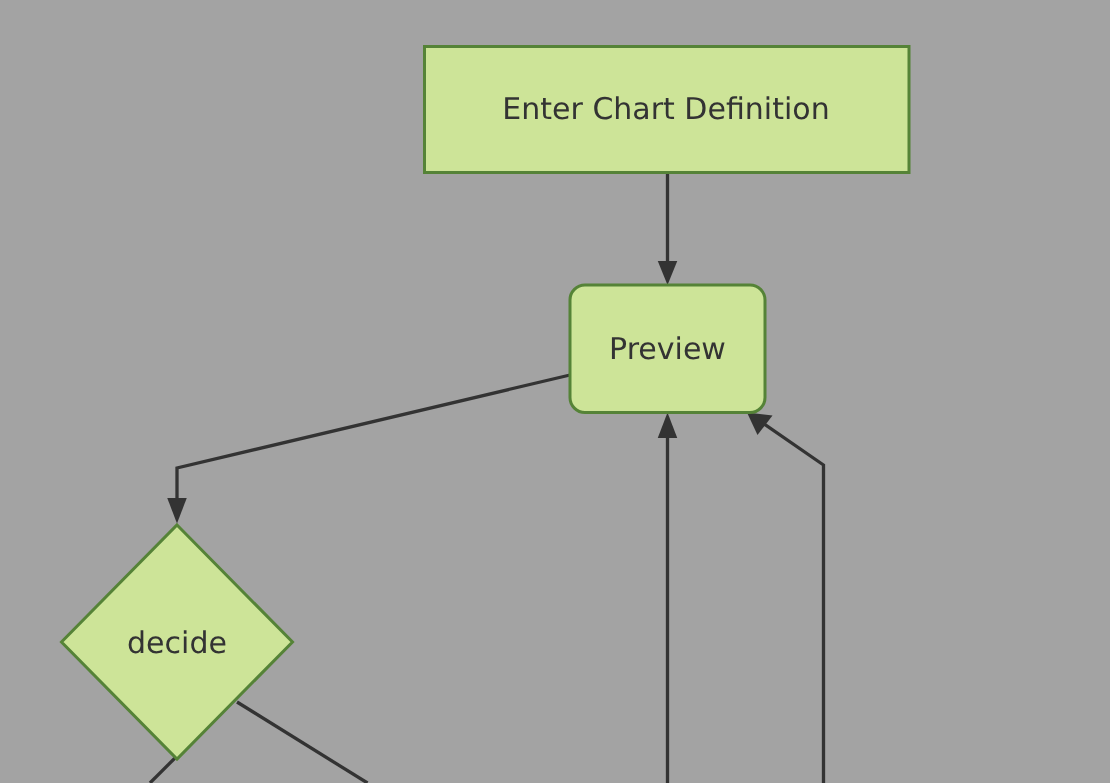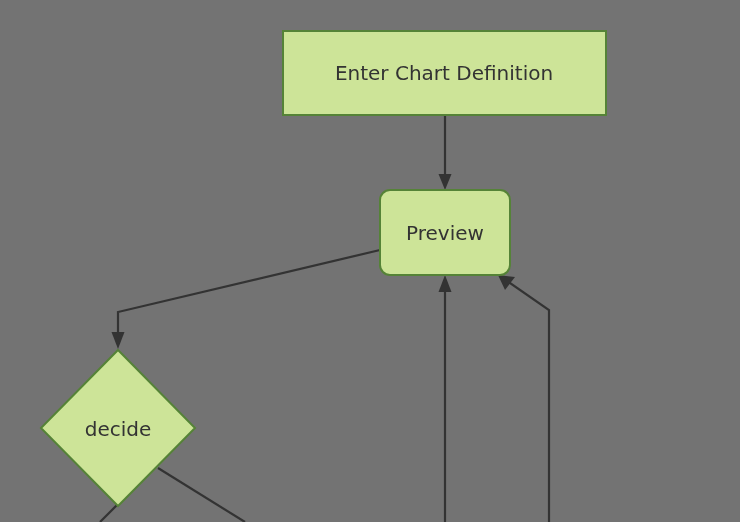--- a/index.html
+++ b/index.html
@@ -8,21 +8,21 @@
     padding: 0;
     background: #ffffff;
   }
   body {
     font-family: "DejaVu Sans", "Liberation Sans", sans-serif;
   }
   #canvas {
     position: relative;
     width: 740px;
     height: 522px;
-    background: #737373;
+    background: #a3a3a3;
     overflow: hidden;
   }
   #flow-svg {
     position: absolute;
     left: 0;
     top: 0;
     width: 740px;
     height: 522px;
     display: block;
   }

